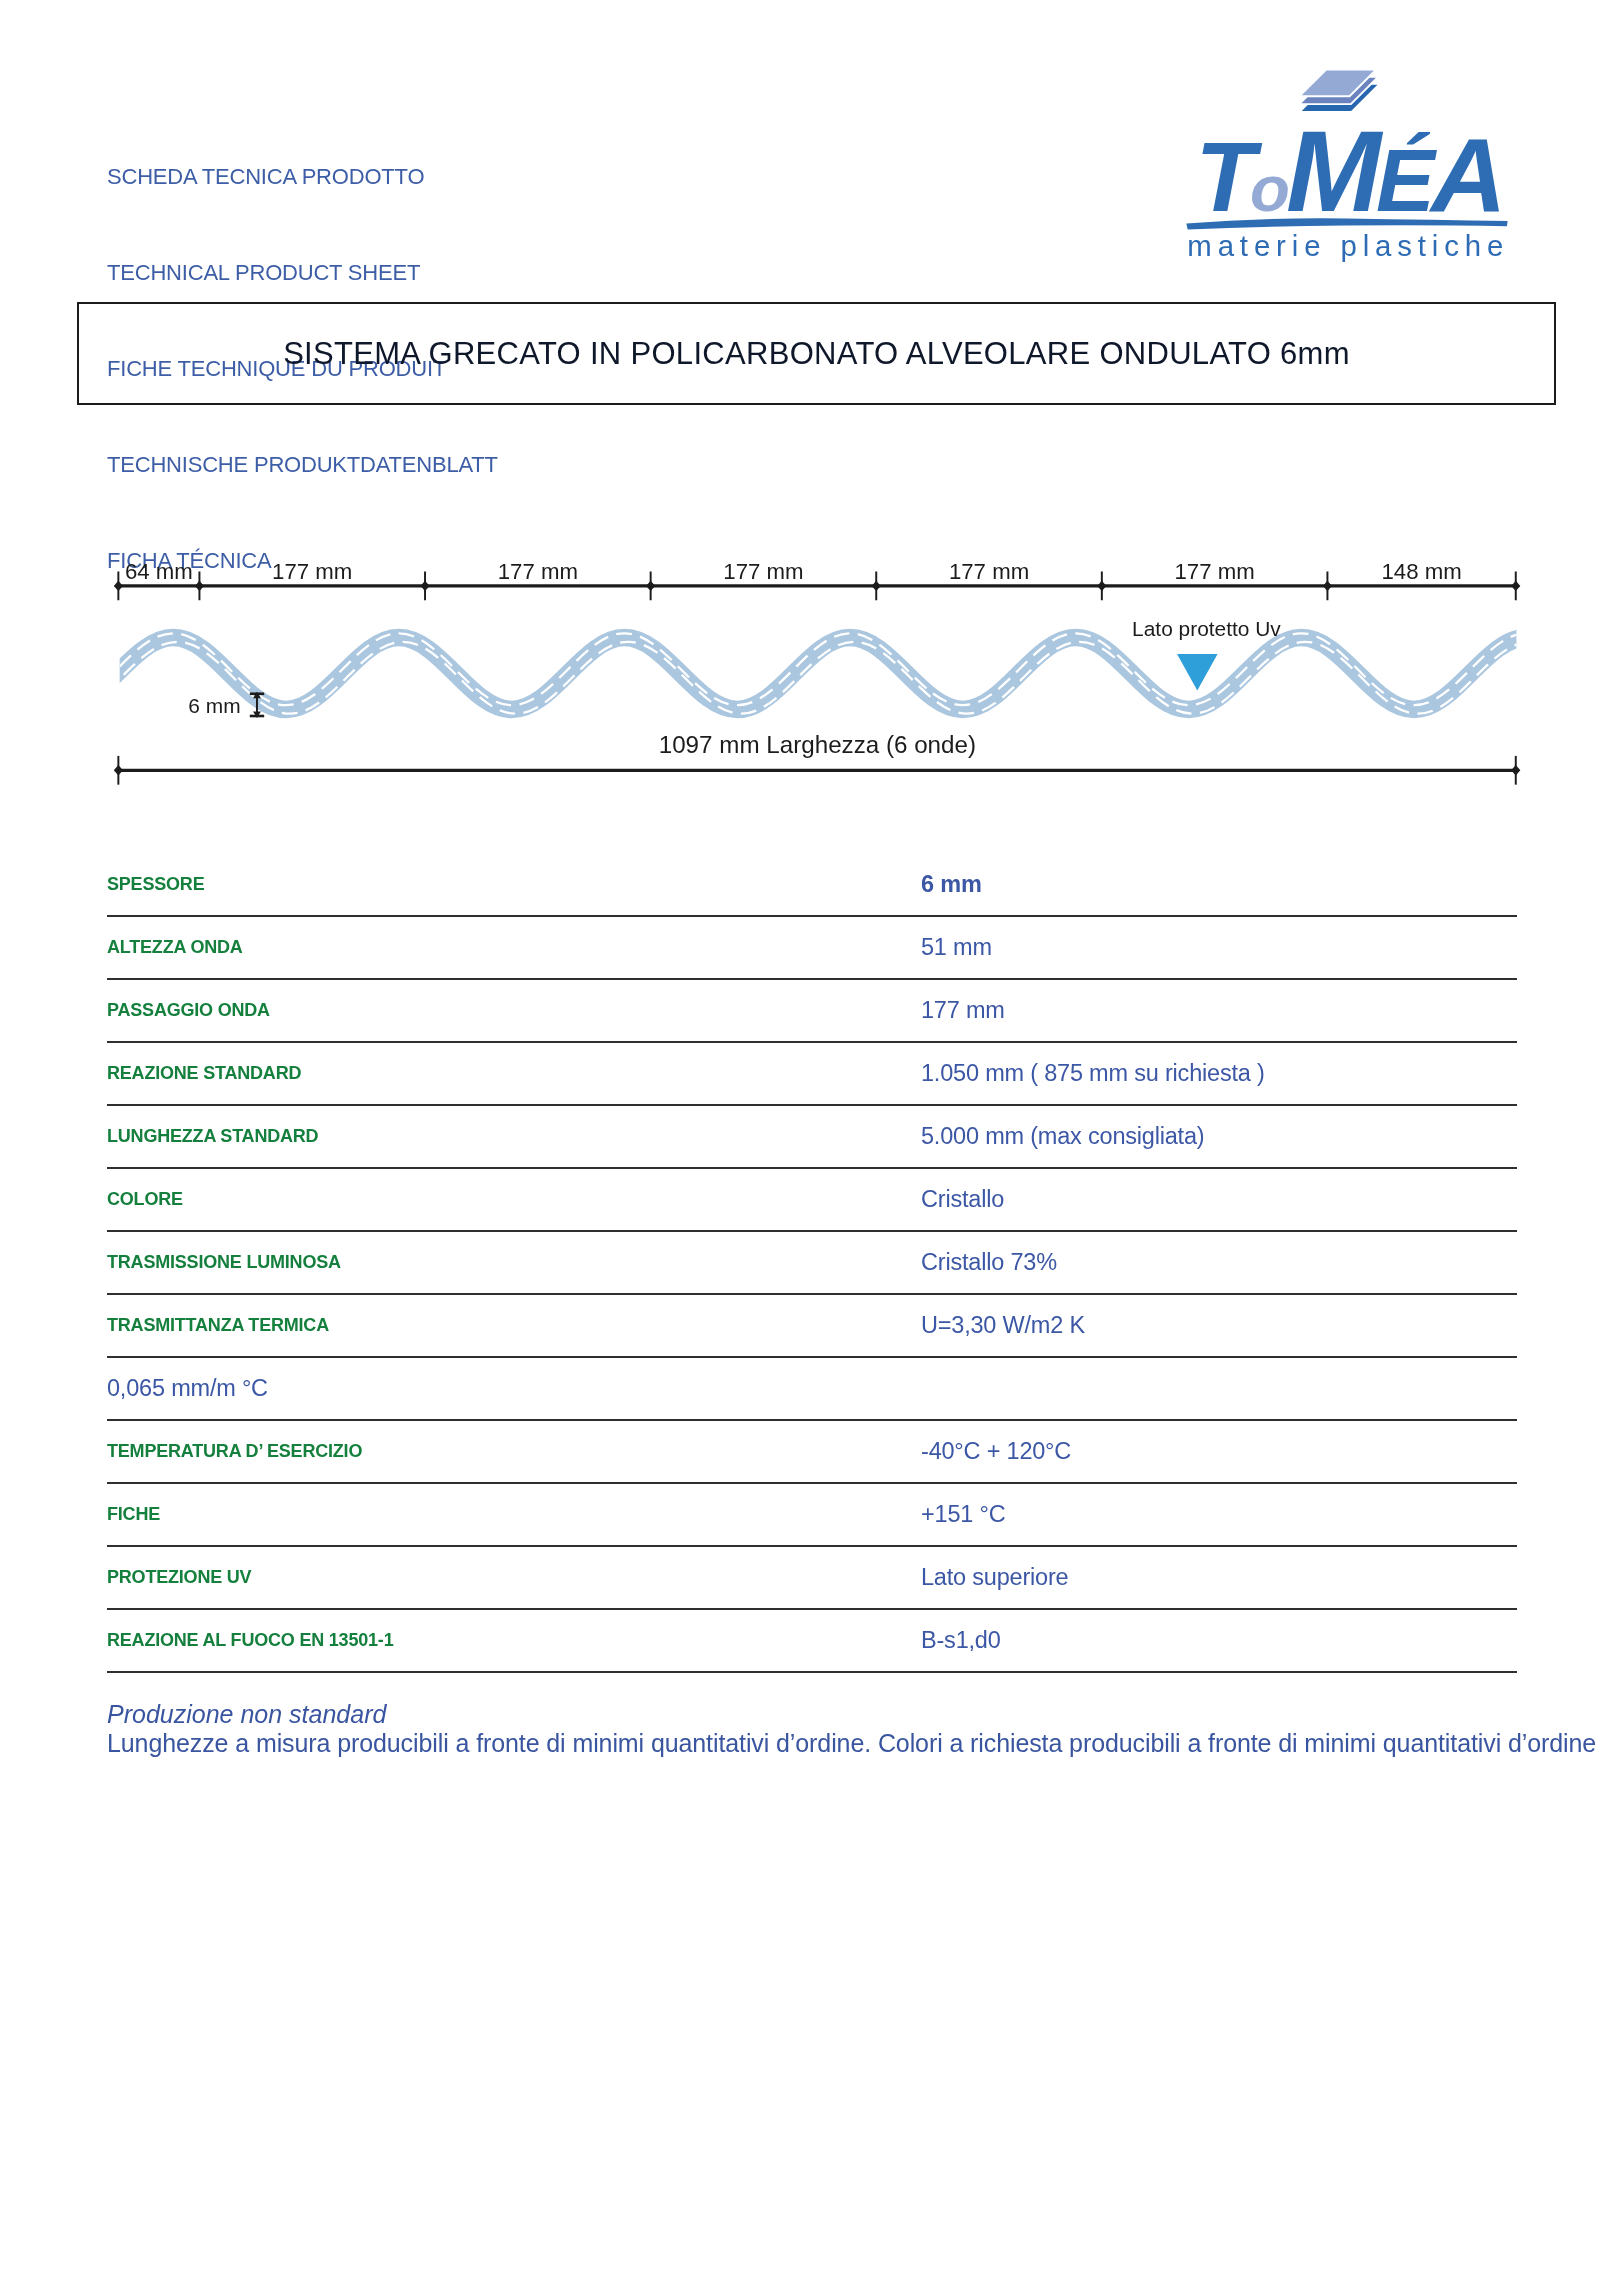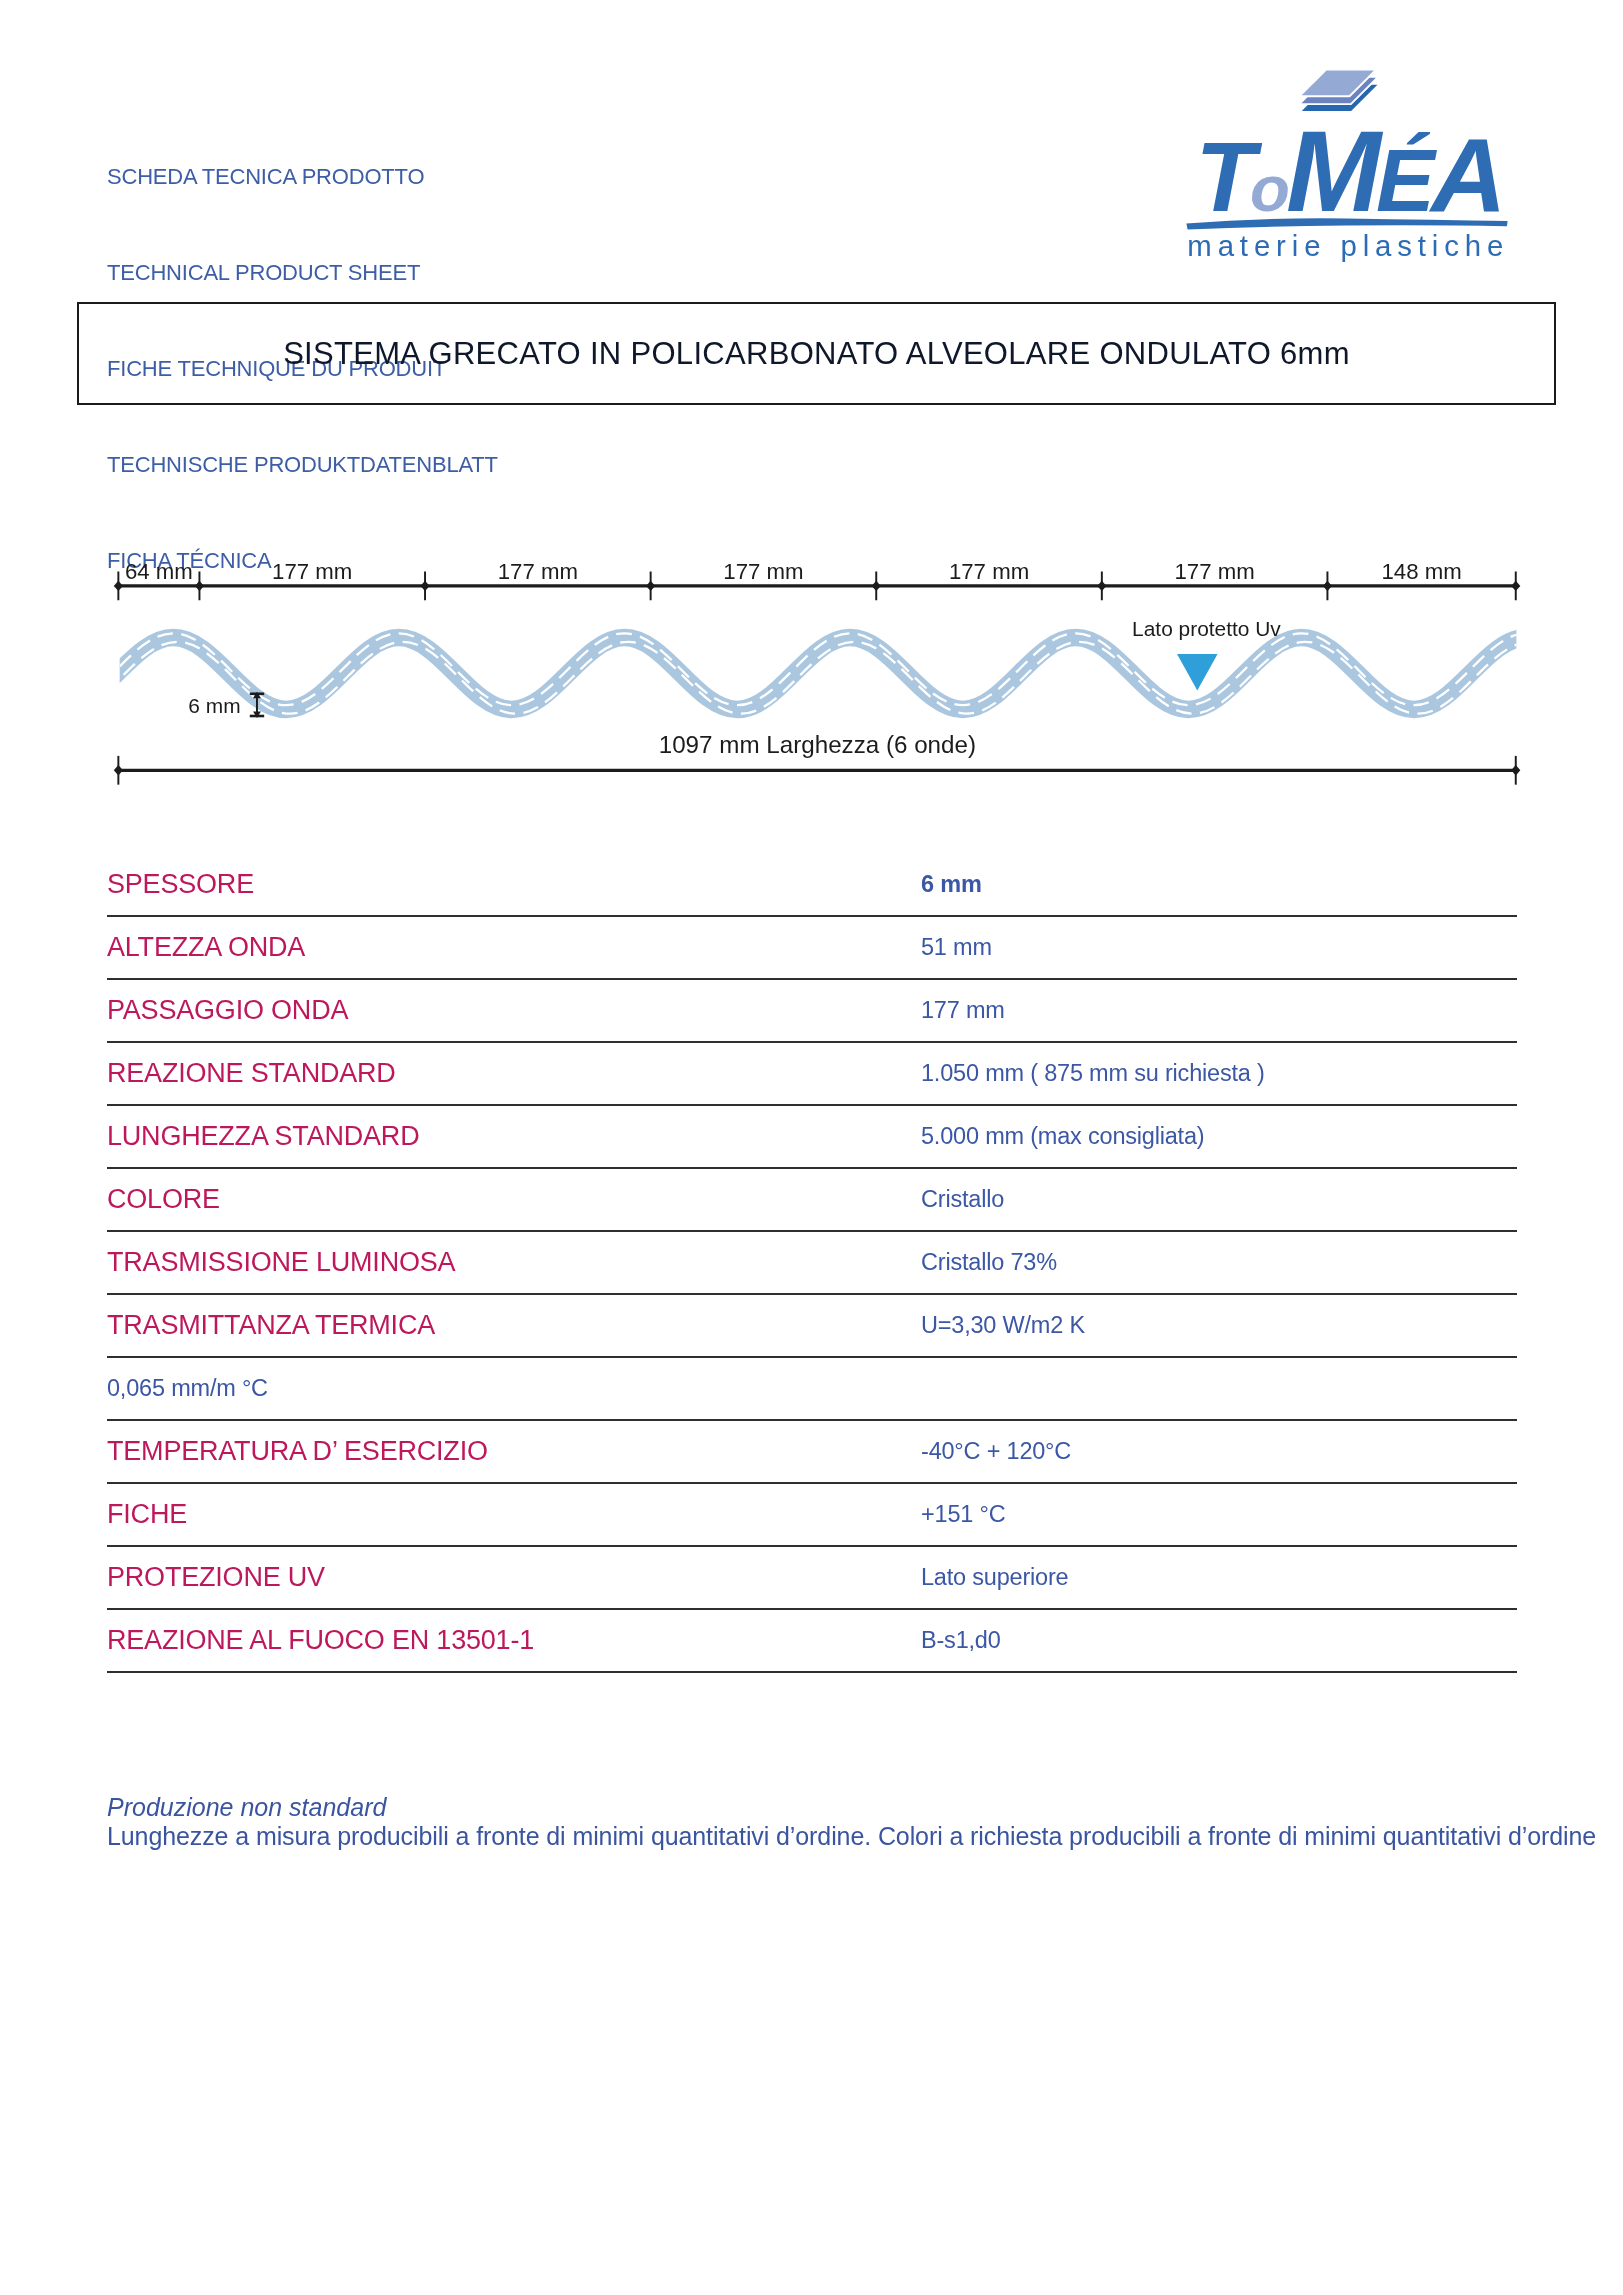--- a/index.html
+++ b/index.html
@@ -34,29 +34,29 @@
   .diagram{position:absolute;left:0;top:549px;}
 
   
   .spec{position:absolute;left:107px;top:854px;width:1410px;}
   .row{
     height:63px;display:flex;align-items:center;
     border-bottom:2px solid #2f2f2f;box-sizing:border-box;
   }
   .row .lbl{
     width:814px;flex:0 0 814px;
-    color:#be185d;font-weight:400;font-size:27px;letter-spacing:-0.2px;
+    color:#15803d;font-weight:700;font-size:18px;letter-spacing:-0.2px;
   }
   .row .val{
     color:#3b57a5;font-size:23.5px;font-weight:400;letter-spacing:-0.2px;
   }
   .row.first .val{font-weight:700;}
 
   
-  .notes{position:absolute;left:107px;top:1792px;color:#3a55a0;}
+  .notes{position:absolute;left:107px;top:1699px;color:#3a55a0;}
   .notes .n1{font-size:25px;font-style:italic;line-height:30px;}
   .notes .n2{font-size:25px;line-height:29px;letter-spacing:-0.1px;}
 
   svg text{font-family:"Liberation Sans", sans-serif;}
 </style>
 </head>
 <body>
 
 <div class="page">
 

